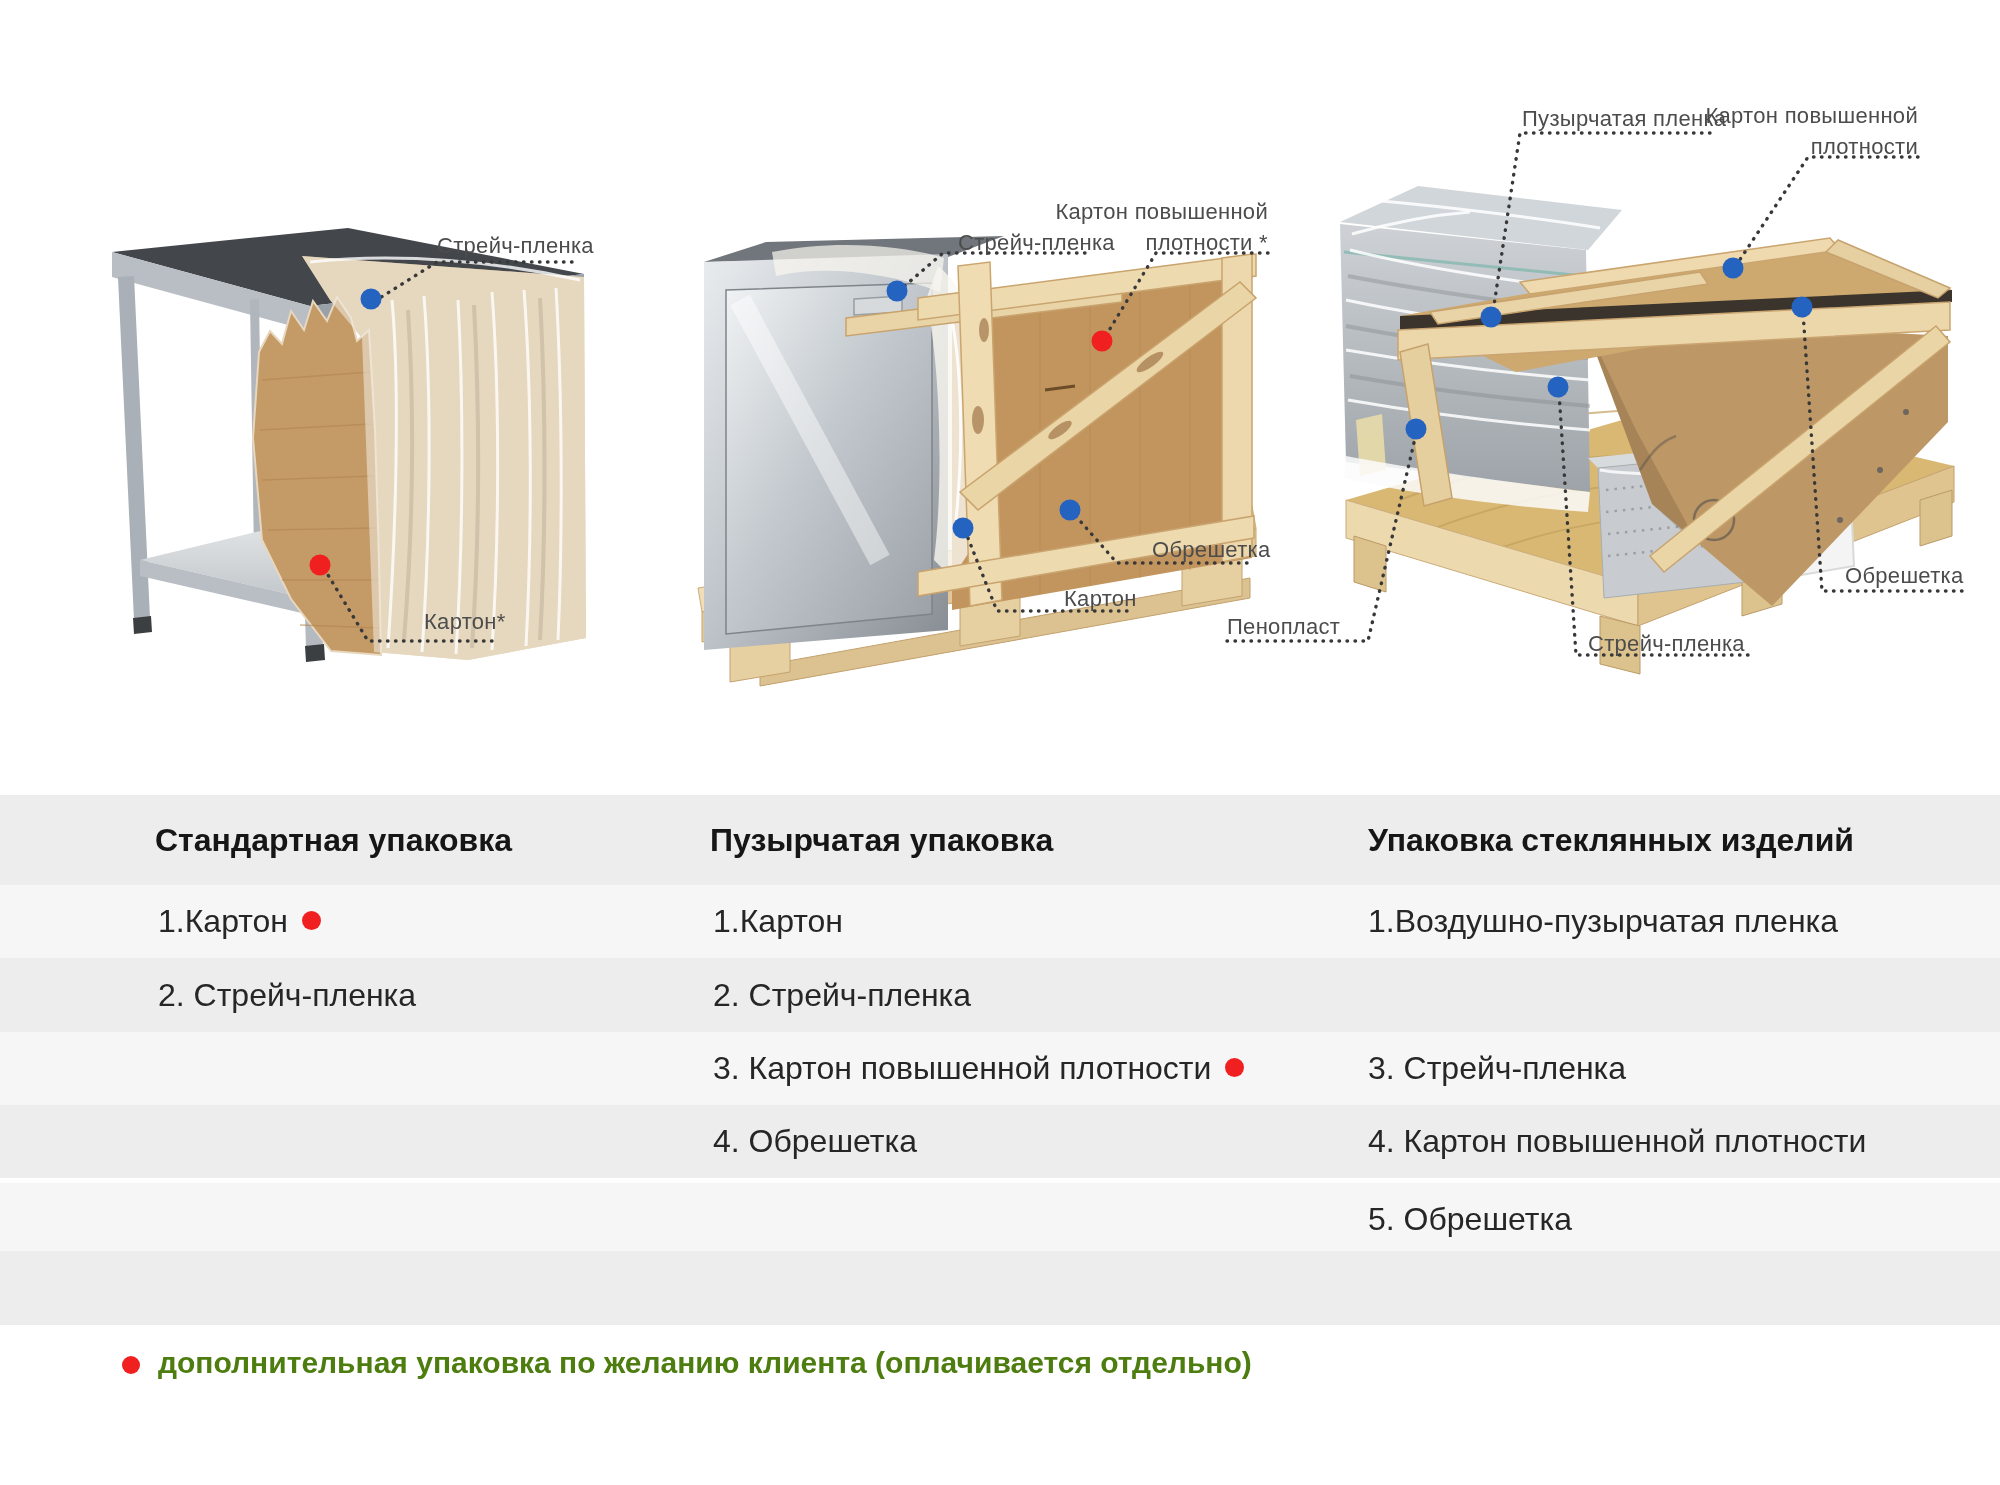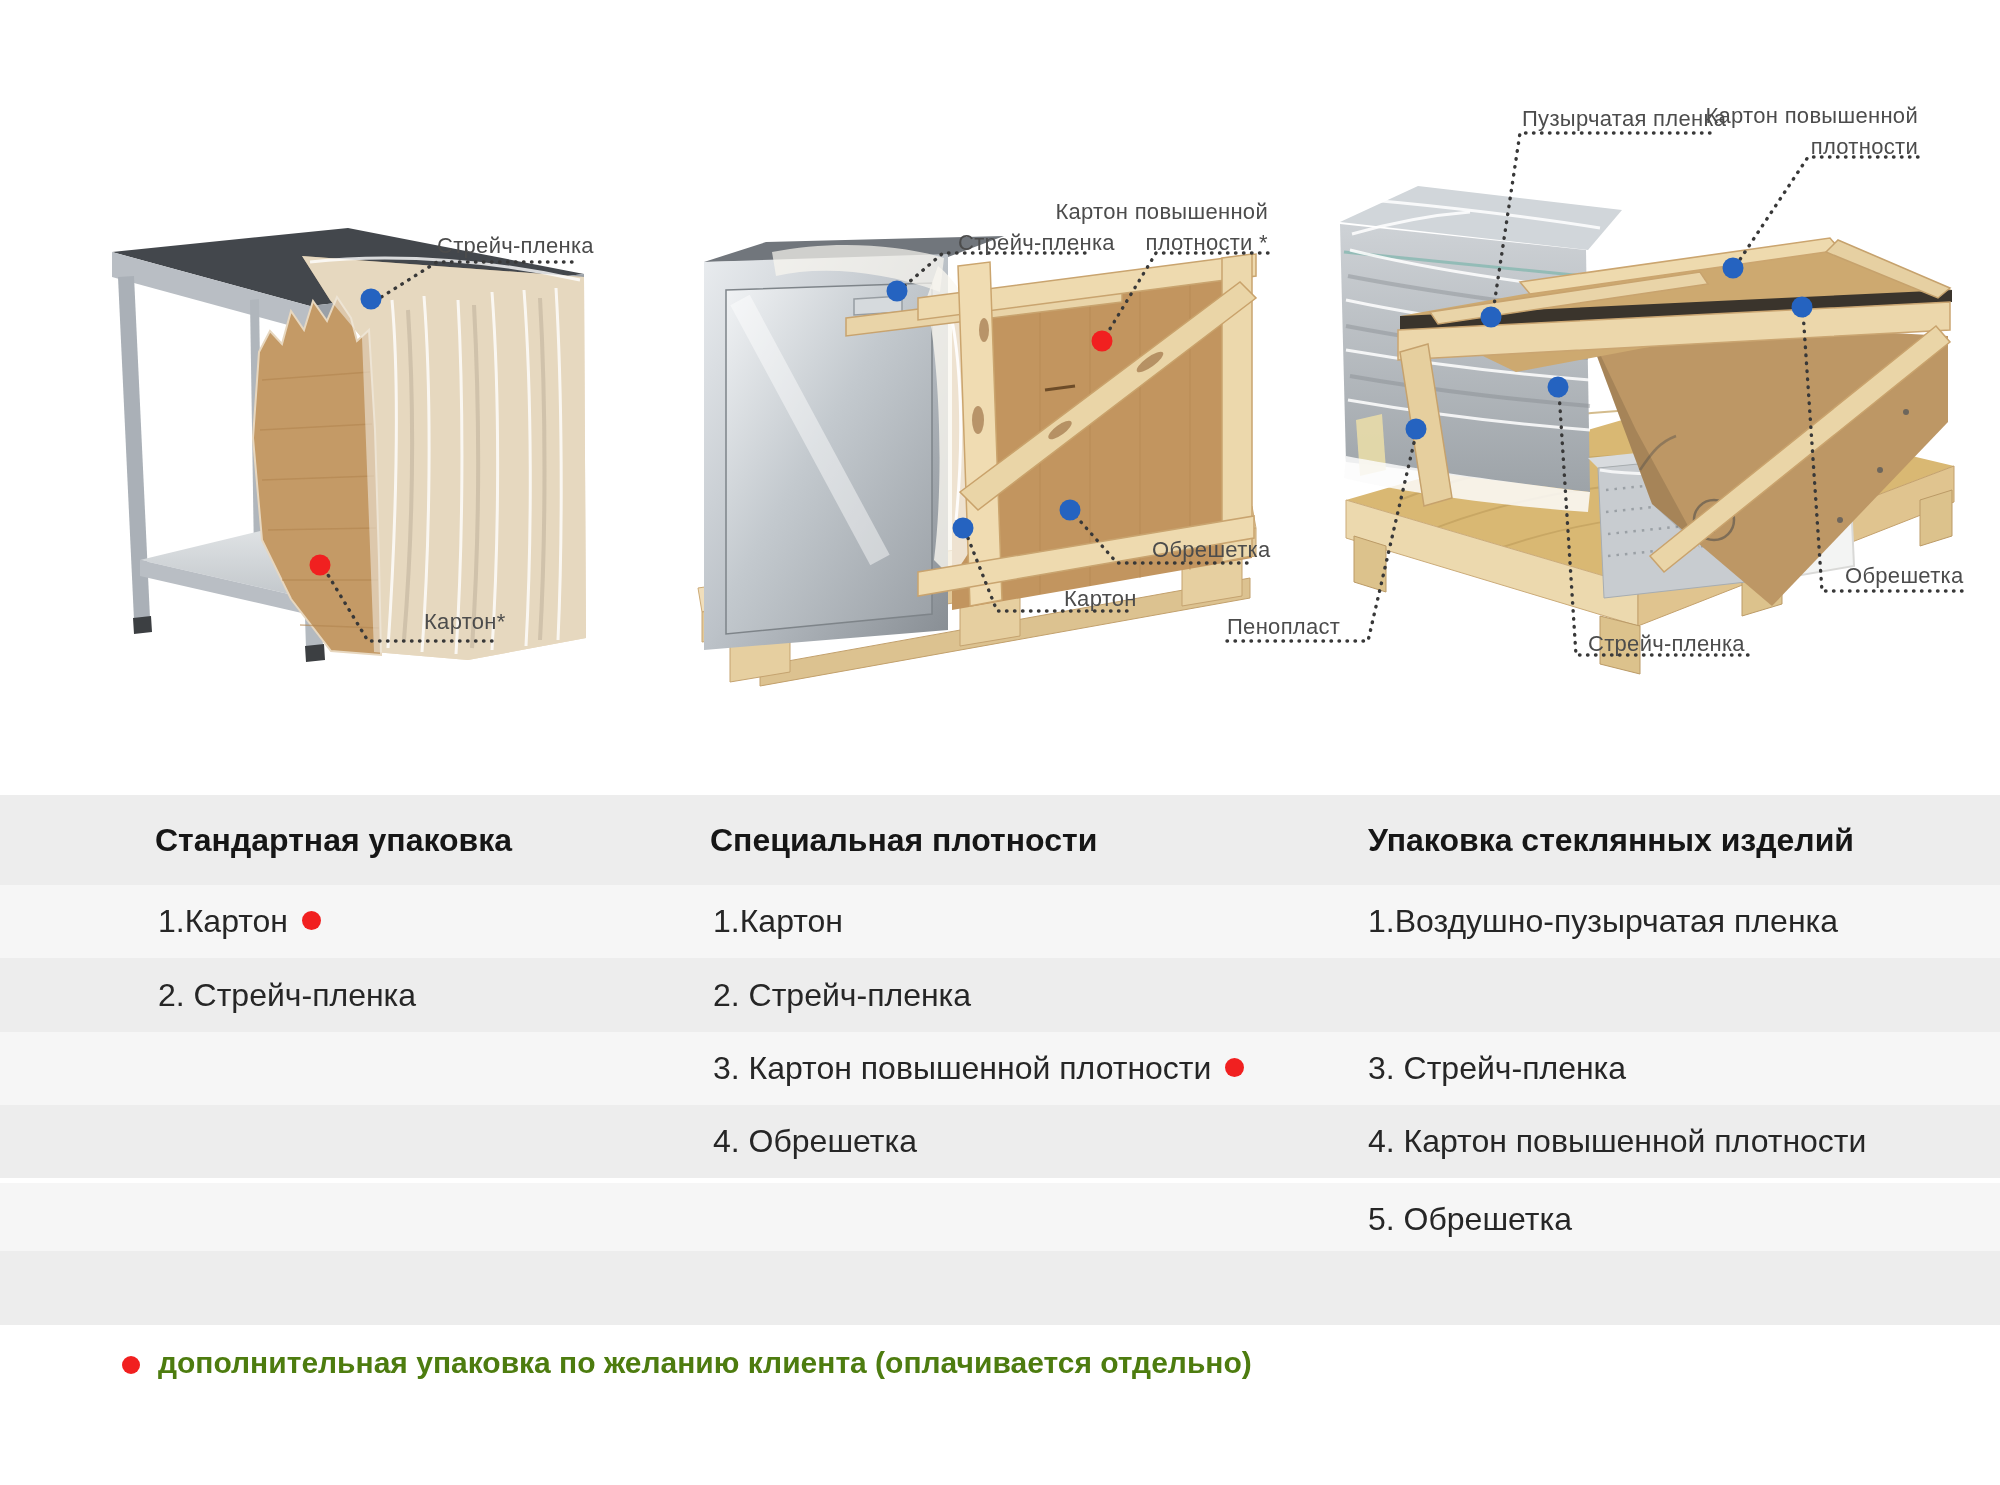--- a/index.html
+++ b/index.html
@@ -278,21 +278,21 @@
   <div class="callout two-line right" style="right:82px;top:100px">
     <div>Картон повышенной</div>
     <div>плотности</div>
   </div>
   <div class="callout" style="left:1845px;top:561px">Обрешетка</div>
   <div class="callout" style="left:1588px;top:629px">Стрейч-пленка</div>
   <div class="callout" style="left:1227px;top:612px">Пенопласт</div>
 
   <div class="stripe s-dark" style="top:795px;height:90px">
     <div class="hcell" style="left:155px;top:0;line-height:90px">Стандартная упаковка</div>
-    <div class="hcell" style="left:710px;top:0;line-height:90px">Специальная плотности</div>
+    <div class="hcell" style="left:710px;top:0;line-height:90px">Пузырчатая упаковка</div>
     <div class="hcell" style="left:1368px;top:0;line-height:90px">Упаковка стеклянных изделий</div>
   </div>
 
   <div class="stripe s-light" style="top:885px;height:73px">
     <div class="cell" style="left:158px;top:0;line-height:73px">
       <span>1.Картон</span><span class="flag-dot"></span>
     </div>
     <div class="cell" style="left:713px;top:0;line-height:73px">1.Картон</div>
     <div class="cell" style="left:1368px;top:0;line-height:73px">1.Воздушно-пузырчатая пленка</div>
   </div>

